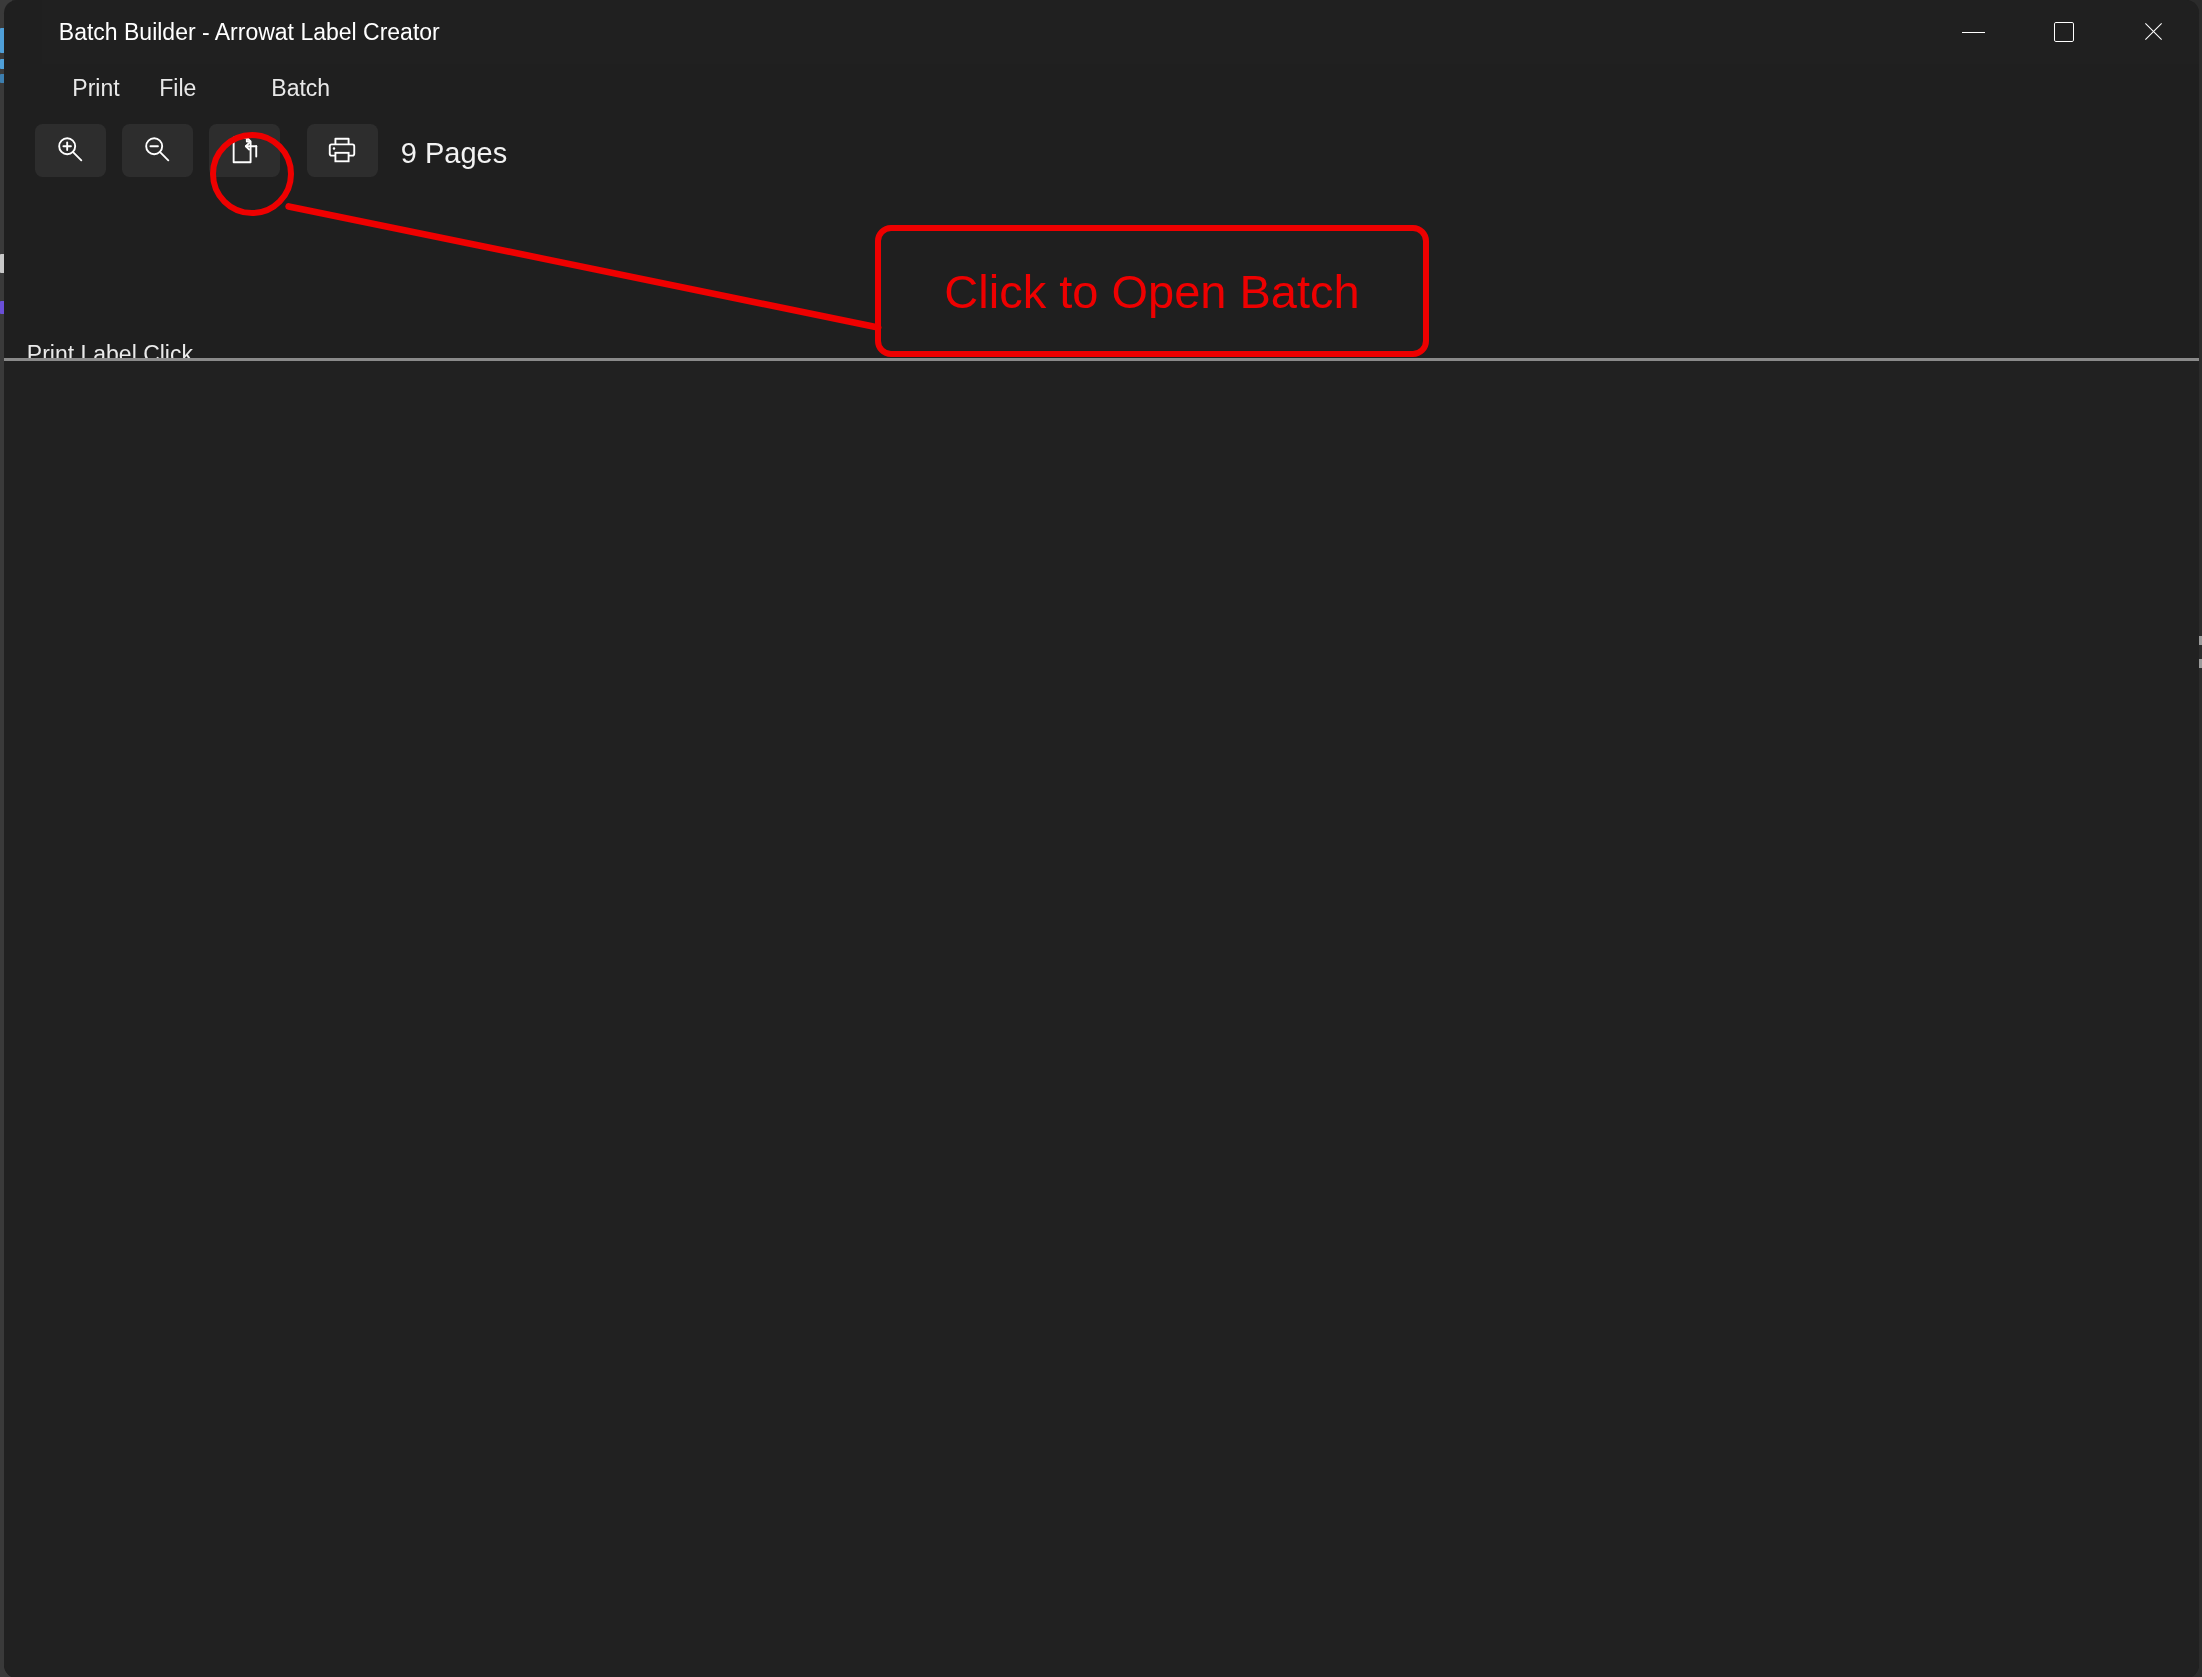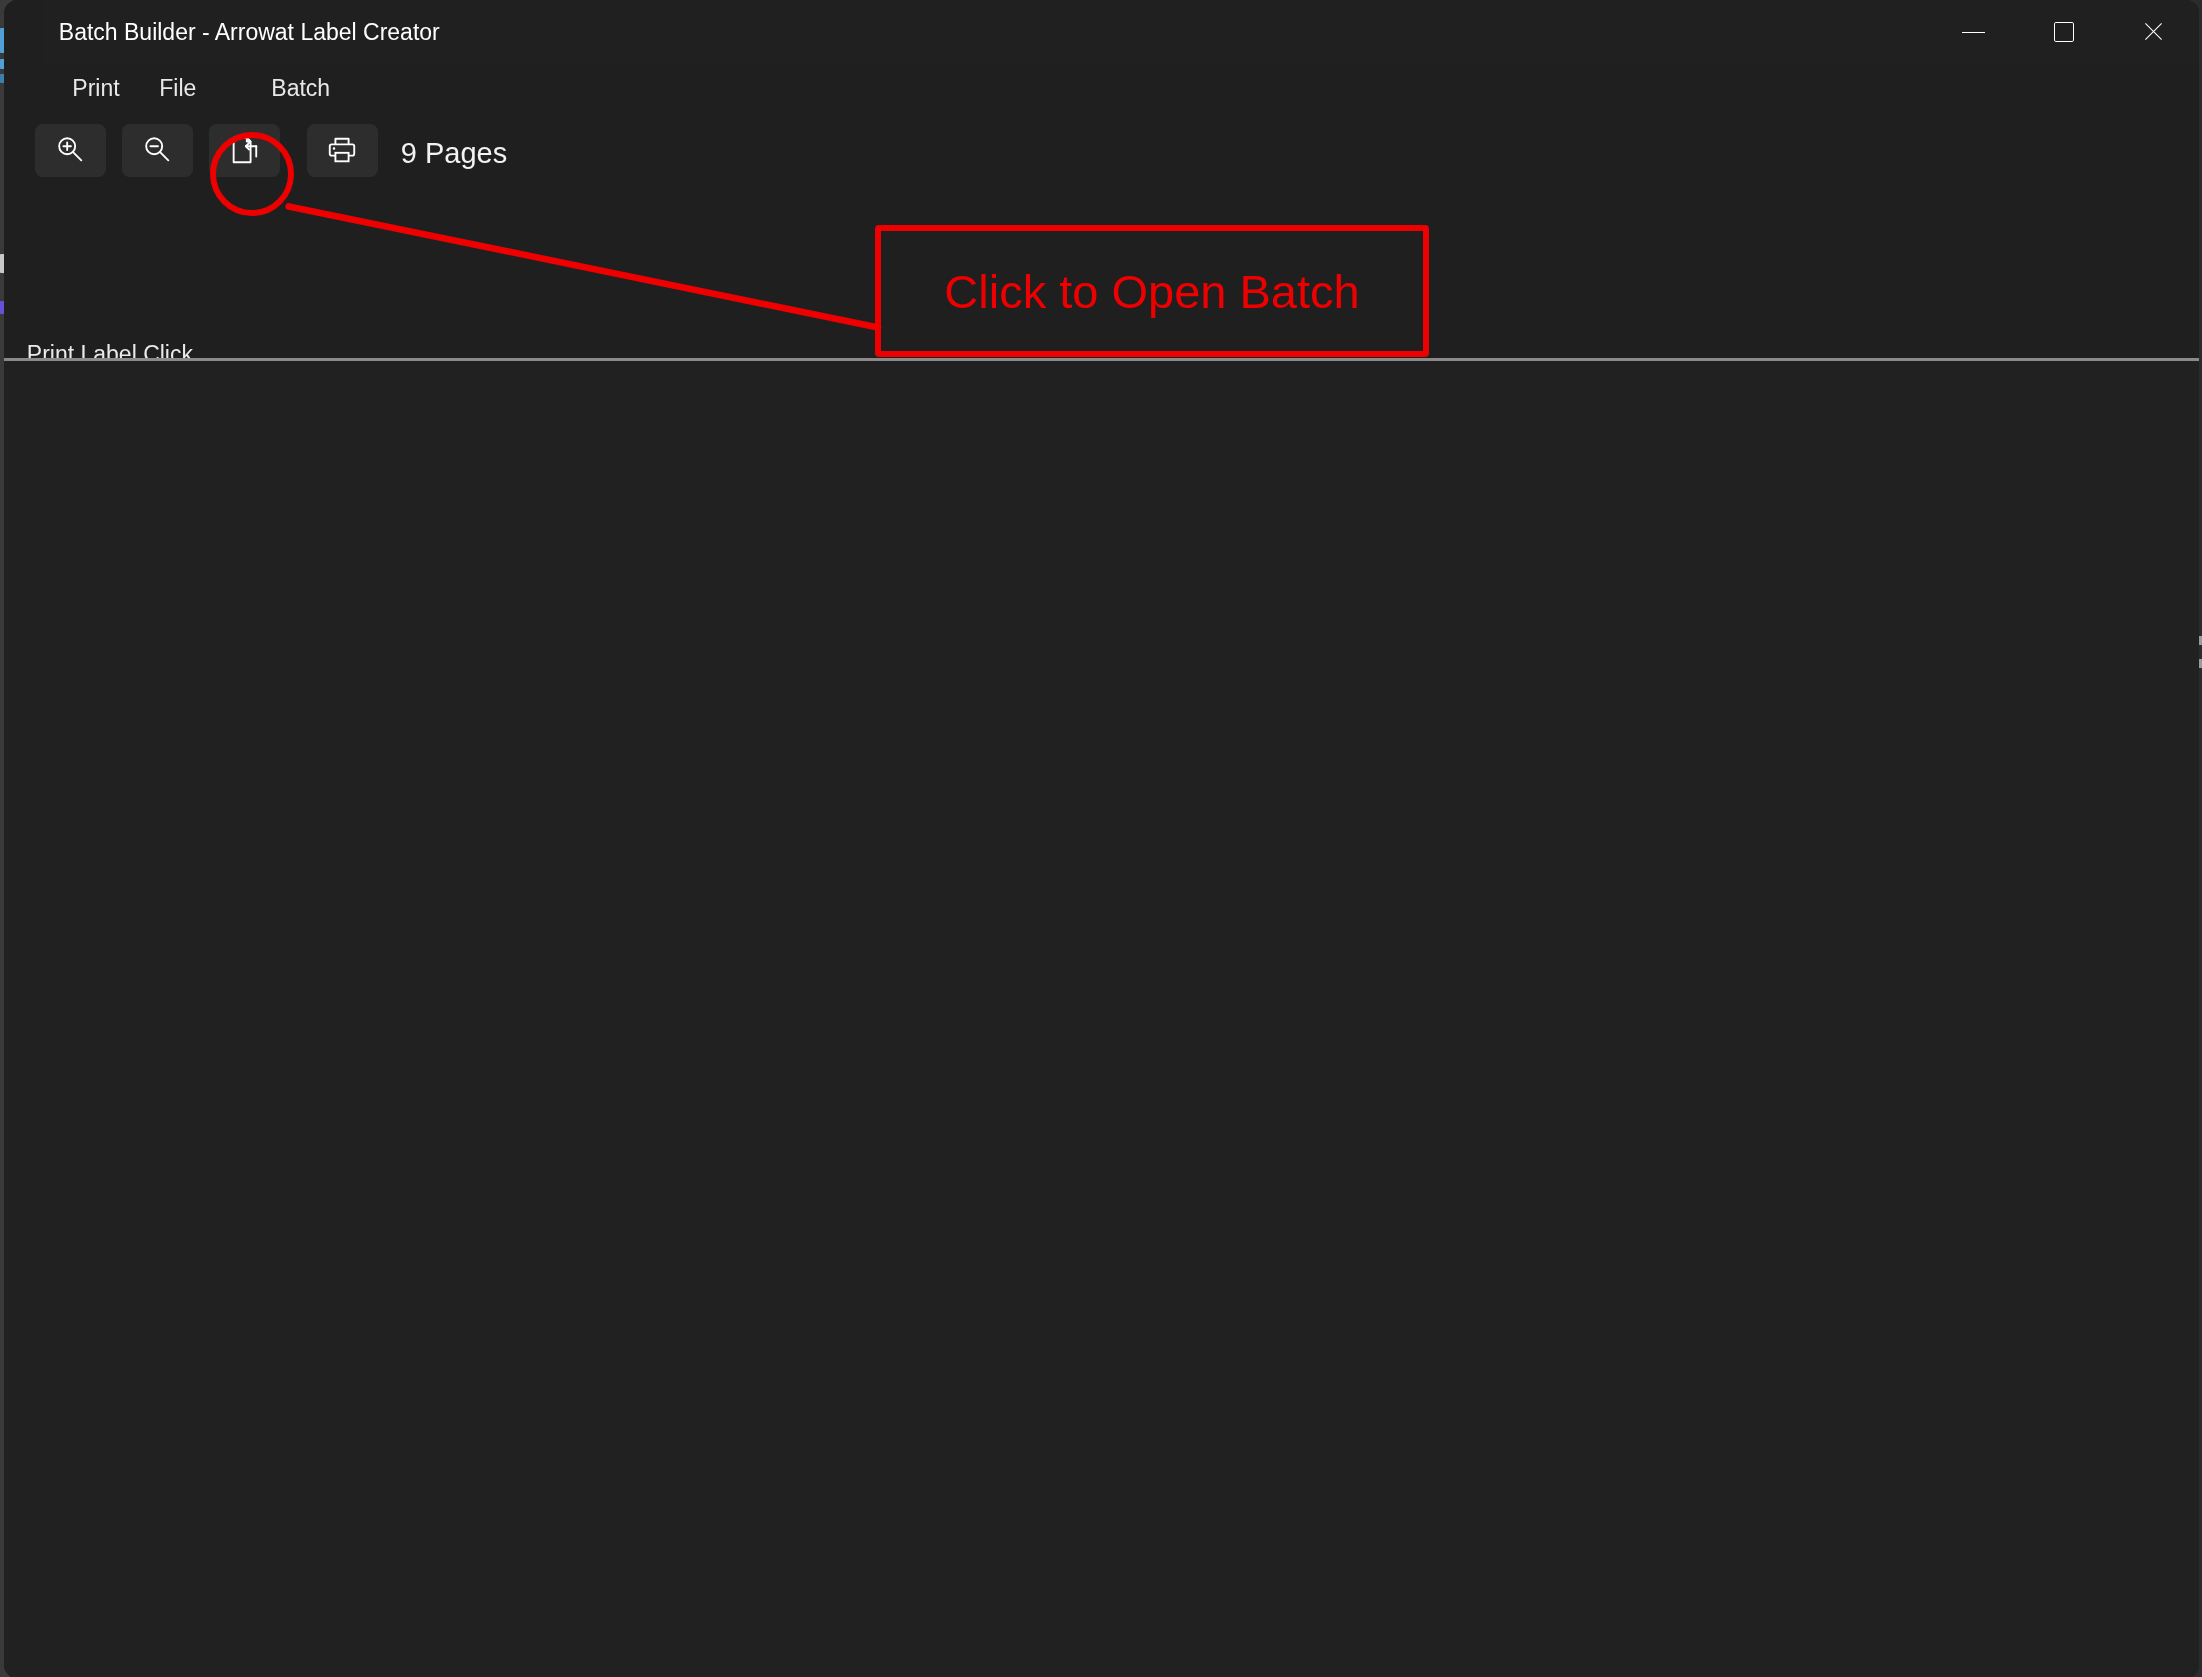--- a/index.html
+++ b/index.html
@@ -257,21 +257,21 @@
     border-radius: 50%;
     box-sizing: border-box;
   }
   #annotation-box {
     position: absolute;
     left: 875px;
     top: 225px;
     width: 554px;
     height: 132px;
     border: 6.6px solid #ee0000;
-    border-radius: 4px;
+    border-radius: 16px;
     box-sizing: border-box;
     display: flex;
     align-items: center;
     justify-content: center;
   }
   #annotation-text {
     color: #ee0000;
     font-size: 47px;
     white-space: nowrap;
   }

